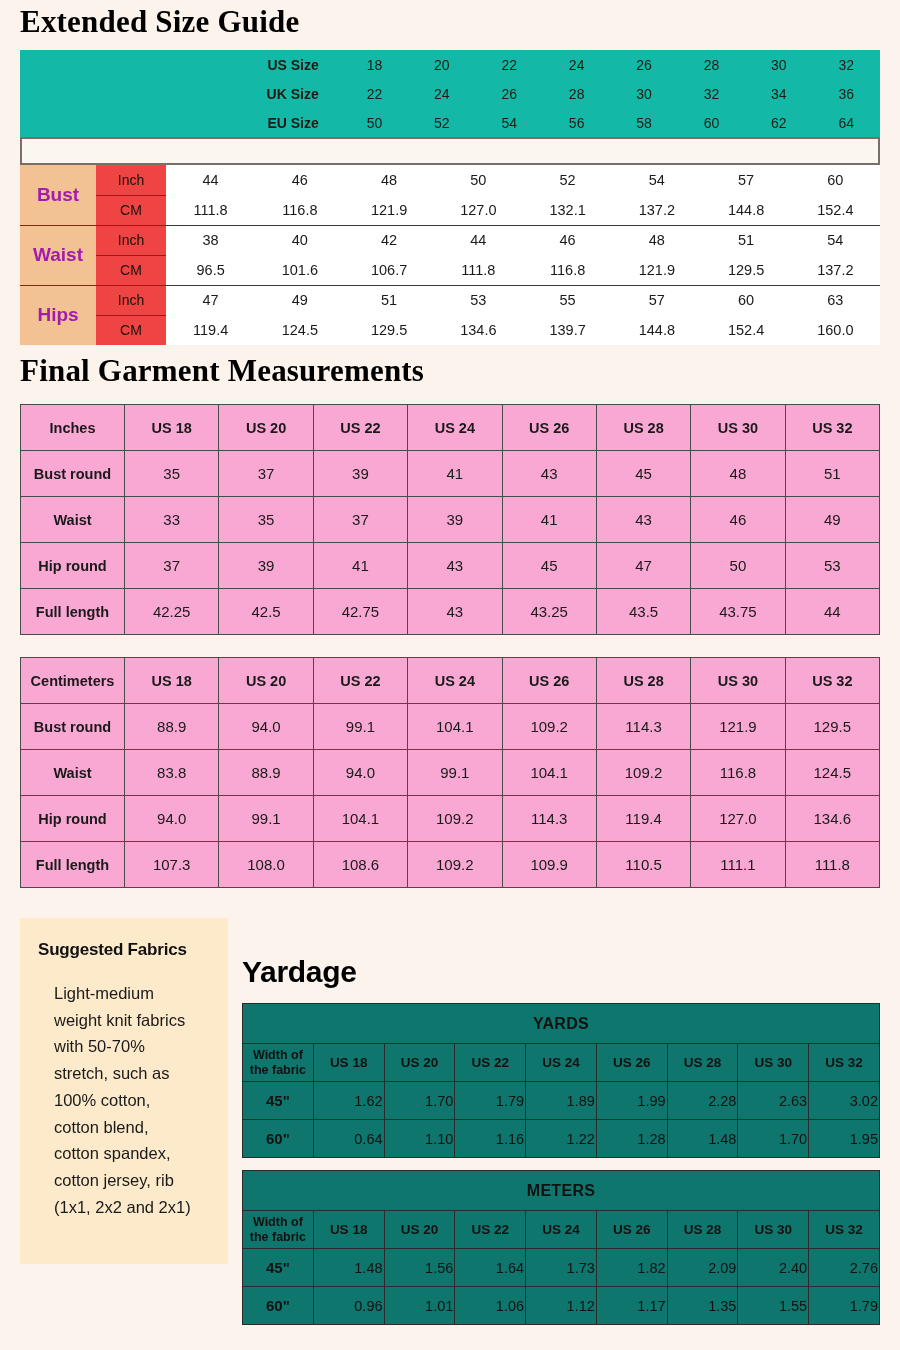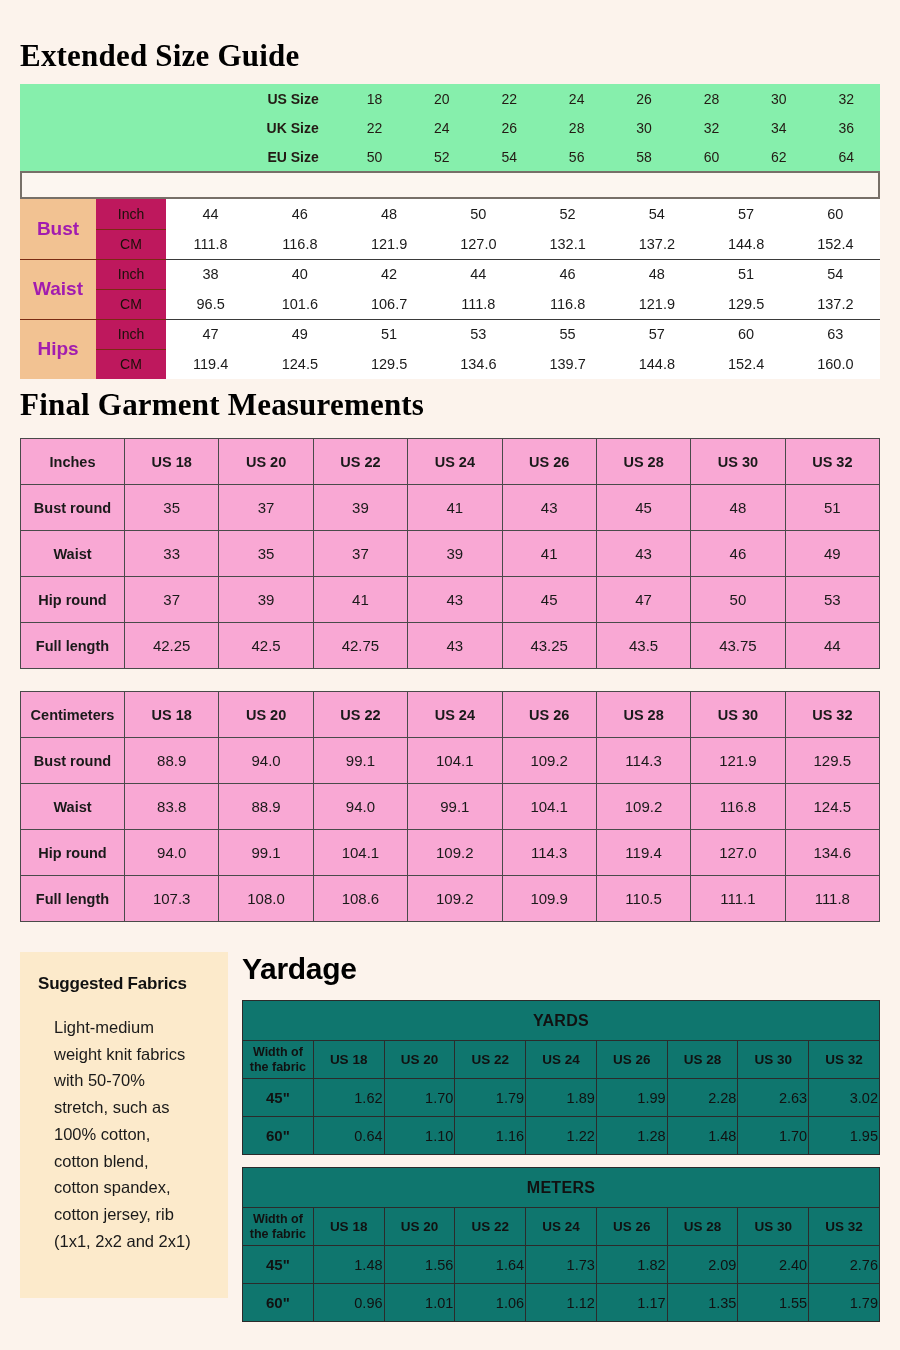--- a/index.html
+++ b/index.html
@@ -16,34 +16,34 @@
 
   
   .h-serif {
     font-family: "Liberation Serif", serif;
     font-weight: bold;
     font-size: 31px;
     letter-spacing: .2px;
     color: #000;
     margin: 0;
   }
-  .title-main { padding-top: 38px; padding-bottom: 10px; }
+  .title-main { padding-top: 4px; padding-bottom: 10px; }
   .title-fgm  { padding-top: 8px; padding-bottom: 15px; }
   .h-sans {
     font-family: "Liberation Sans", sans-serif;
     font-weight: bold;
     font-size: 30px;
     letter-spacing: -.3px;
     color: #000;
     margin: 0;
   }
 
   
   table { border-collapse: collapse; width: 100%; }
-  .size-band { background: #86efac; }
+  .size-band { background: #14b8a6; }
   .size-band td {
     height: 29px;
     font-size: 13.5px;
     font-weight: bold;
     text-align: center;
     color: #231a14;
     padding: 0;
   }
   .size-band td.lbl {
     font-size: 14px;
@@ -68,21 +68,21 @@
     background: #f2c292;
     font-size: 19px;
     font-weight: bold;
     text-align: center;
     color: #a21caf;
     width: 76px;
     vertical-align: middle;
     margin-top: 28px;
   }
   .bwh .unit {
-    background: #be185d;
+    background: #ef4444;
     font-size: 14px;
     text-align: center;
     color: #1a1008;
     width: 70px;
   }
   .bwh .unit-top { border-bottom: 1.5px solid #7a2b12; }
   .bwh .val {
     background: #ffffff;
     text-align: center;
     font-size: 14.5px;
@@ -135,21 +135,21 @@
     color: #111;
     letter-spacing: -.2px;
   }
   .fabrics p {
     margin: 16px;
     font-size: 16.5px;
     line-height: 1.62;
     color: #1a1a1a;
     font-weight: normal;
   }
-  .yard-col { flex: 1 1 auto; min-width: 0; }
+  .yard-col { flex: 1 1 auto; min-width: 0; margin-top: 37px; }
 
   .ytable {
     border-collapse: collapse;
     width: 100%;
     table-layout: fixed;
     background: #0f766e;
     border: 1.6px solid #2b2b2b;
   }
   .ytable td, .ytable th {
     border: 1.4px solid #2b2b2b;

